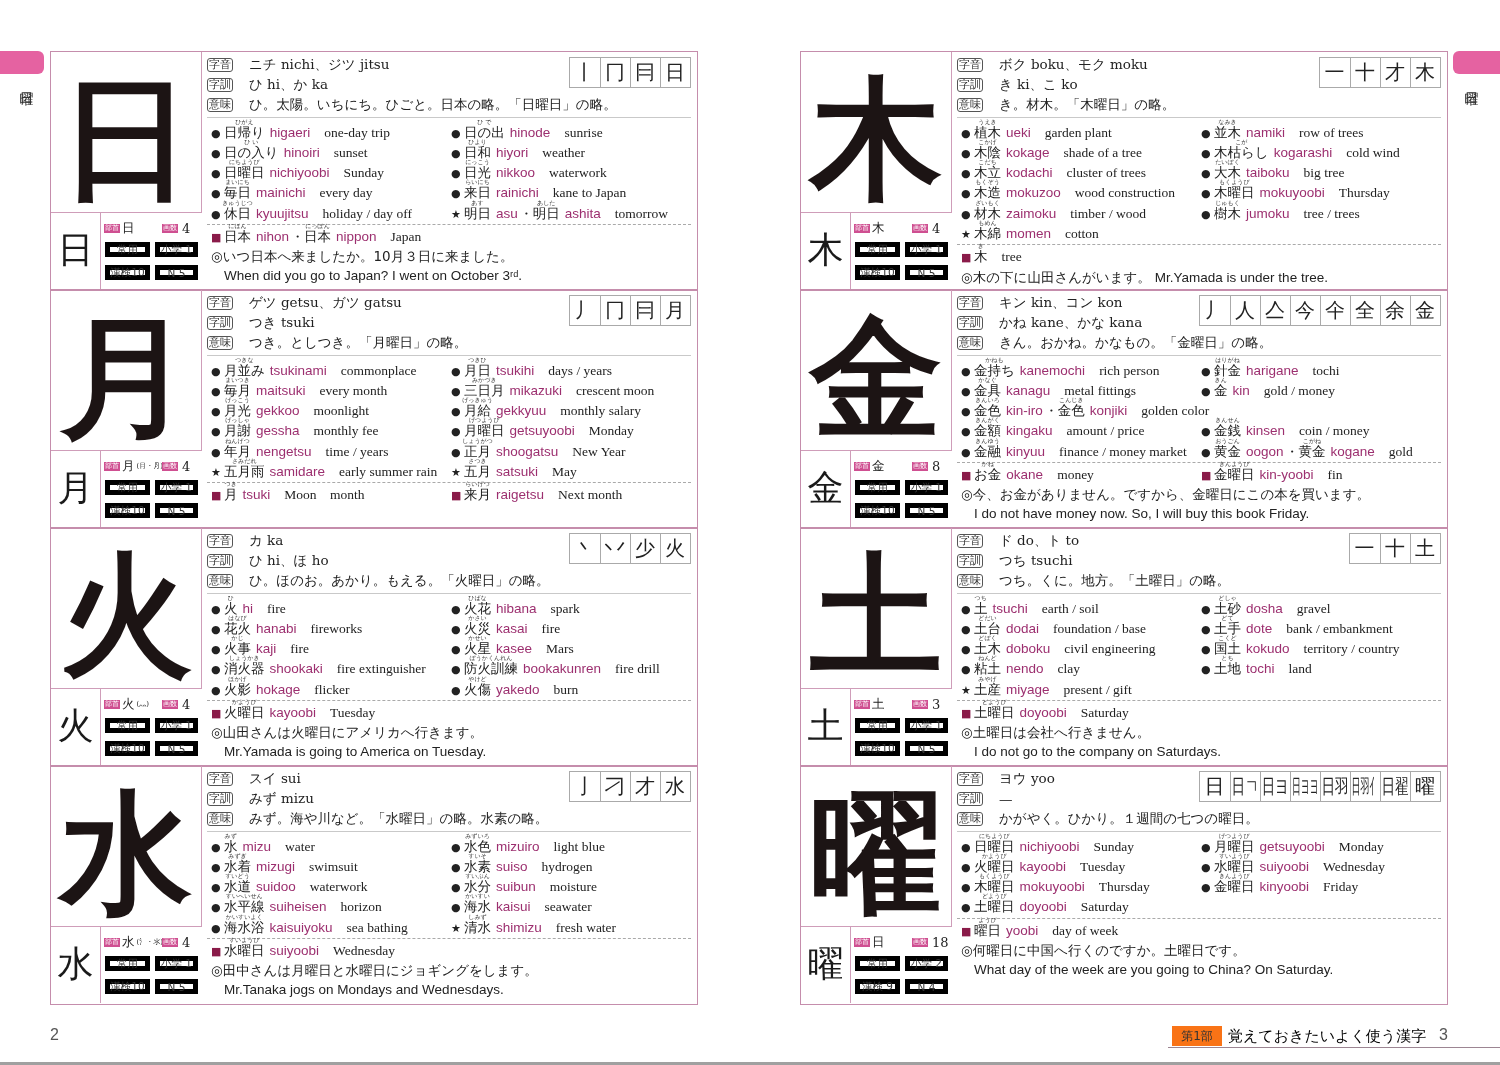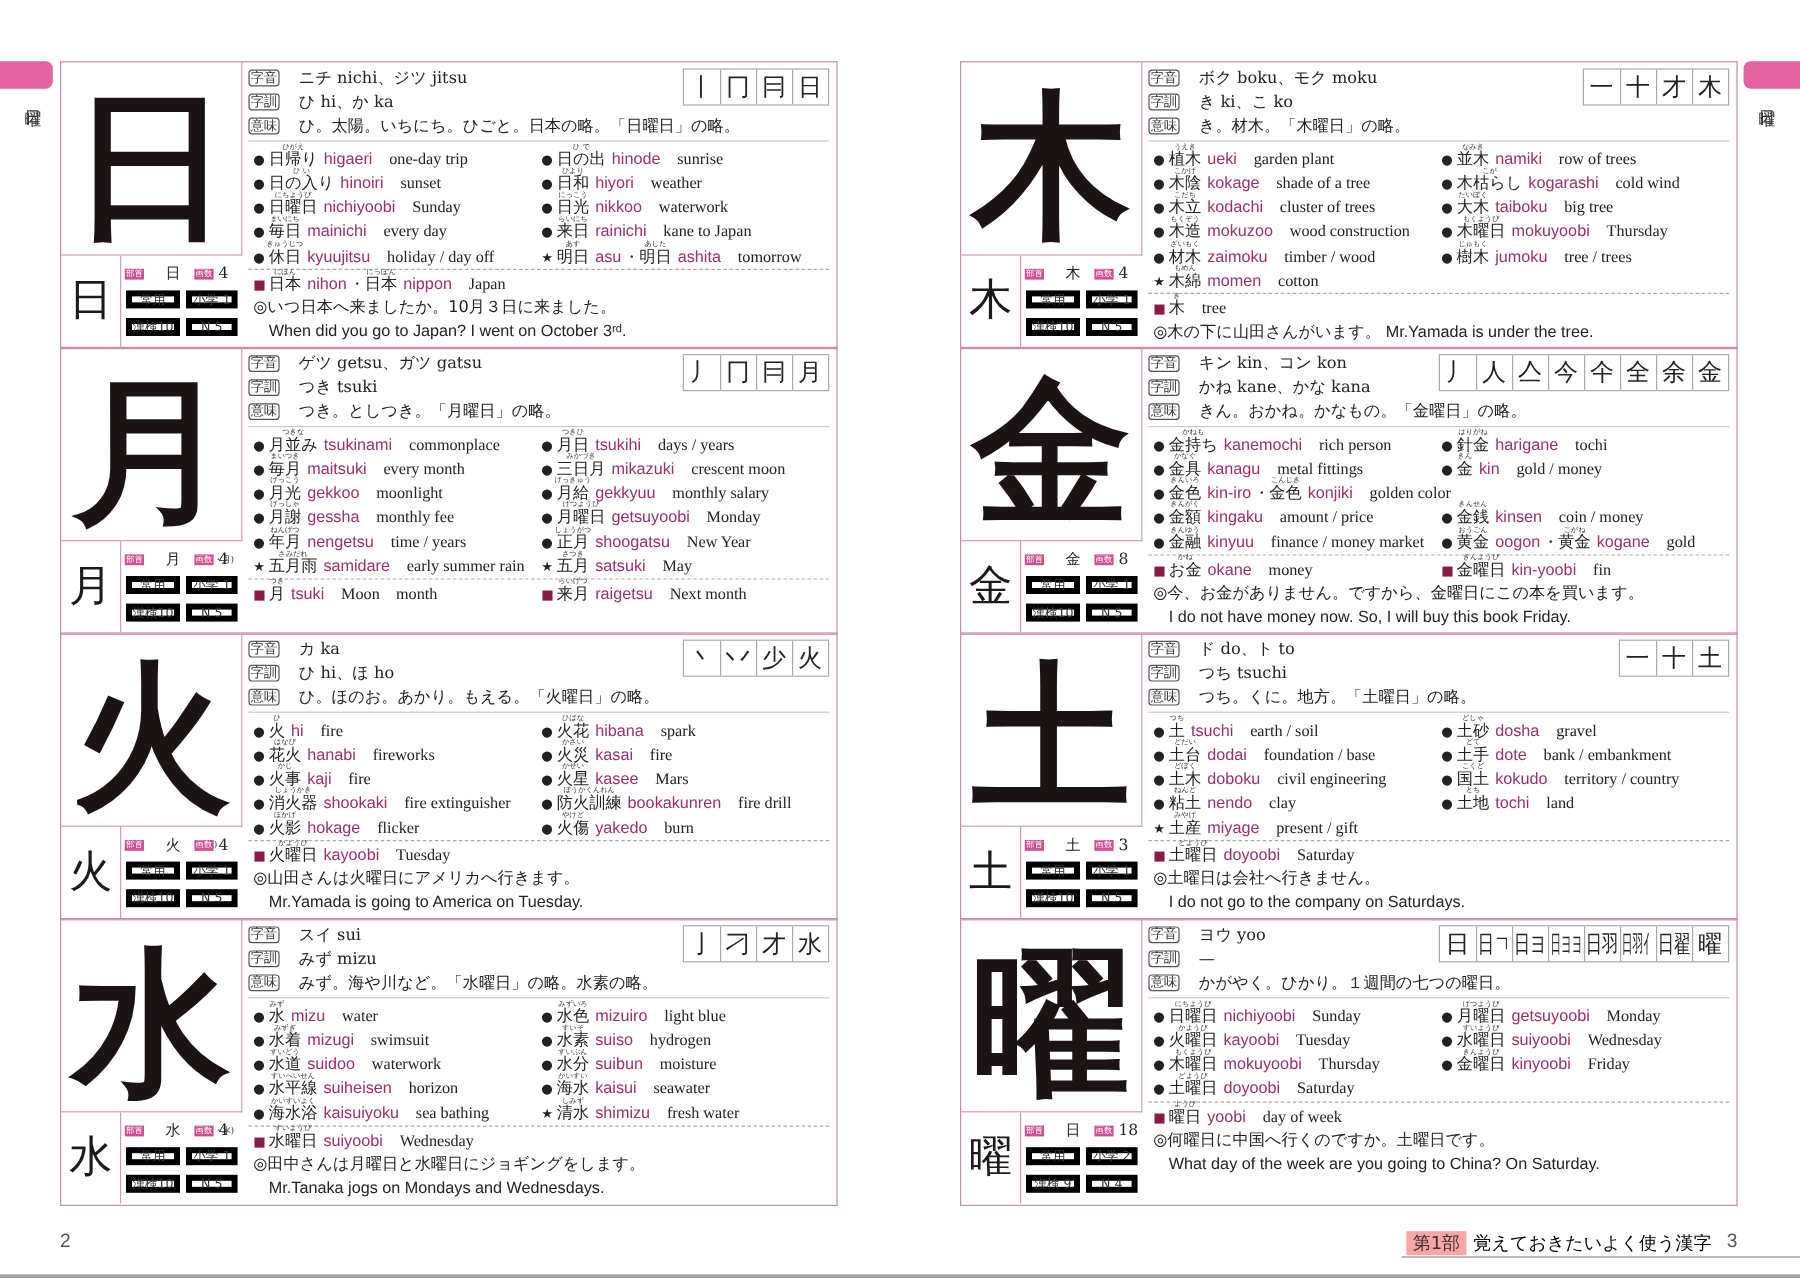--- a/index.html
+++ b/index.html
@@ -6,21 +6,21 @@
 body{width:1500px;height:1065px;position:relative;background:#fff;overflow:hidden;font-family:"DejaVu Sans",sans-serif;color:#222}
 #pages{position:absolute;left:0;top:0}
 .page{position:absolute;top:51px;width:648px}
 .page:nth-child(1){left:50px}
 .page:nth-child(2){left:800px}
 .card{position:relative;height:239.5px;border:1.5px solid #c58dac;margin-top:-1.5px}
 .card:first-child{margin-top:0}
 .kbig{position:absolute;left:0;top:0;width:151px;height:161px;border-right:1px solid #cf9db9;border-bottom:1px solid #cf9db9;display:flex;align-items:center;justify-content:center;padding-top:14px;font-family:"DejaVu Serif",serif;font-weight:700;font-size:132px;line-height:1;color:#1c1414}
 .ksm{position:absolute;left:0;top:161px;width:50px;height:75.5px;border-right:1px solid #cf9db9;display:flex;align-items:center;justify-content:center;font-size:36px;color:#1a1a1a}
 .info{position:absolute;left:50px;top:161px;width:101px;height:75.5px}
-.rad{position:absolute;left:3px;top:8px;height:14px;display:flex;align-items:center;gap:18px;font-family:"DejaVu Serif",serif;font-size:12.5px;white-space:nowrap}
+.rad{position:absolute;left:3px;top:8px;height:14px;display:flex;align-items:center;gap:2px;font-family:"DejaVu Serif",serif;font-size:12.5px;white-space:nowrap}
 .cnt{position:absolute;left:61px;top:8px;height:14px;display:flex;align-items:center;gap:4px;font-family:"DejaVu Serif",serif;font-size:13px;white-space:nowrap}
 .pl{background:#cf4f91;color:#fff;font-family:"DejaVu Sans",sans-serif;font-size:7px;line-height:9px;padding:0 1px}
 .rn{font-size:7px}
 .tag{position:absolute;height:15px;border:5px solid #000000;display:flex;align-items:center;justify-content:center;font-size:10.5px;color:#333}
 .t0{left:4px;top:29px;width:45px}.t1{left:54px;top:29px;width:43px}
 .t2{left:4px;top:52px;width:45px}.t3{left:54px;top:52px;width:43px}
 .content{position:absolute;left:151px;top:0;right:0;bottom:0}
 .so{position:absolute;top:4.5px;right:6.5px;display:flex;border:1px solid #aaa;background:#fff}
 .sc{width:30px;height:29px;border-left:1px solid #aaa;display:flex;align-items:center;justify-content:center;font-family:"DejaVu Serif",serif;font-size:20px;overflow:hidden}
 .sc:first-child{border-left:0}
@@ -46,21 +46,21 @@
 .ex{padding-left:9px;line-height:20px;font-size:13.5px;white-space:nowrap}
 .ei{margin-left:4px;font-family:Liberation Sans, sans-serif}
 .en{padding-left:22px;line-height:19px;font-family:Liberation Sans, sans-serif;font-size:13.5px;white-space:nowrap}
 .tab{position:absolute;top:51px;height:23px;background:#e562a1}
 .tab.l{left:0;width:44px;border-radius:0 6px 6px 0}
 .tab.r{left:1453px;width:47px;border-radius:6px 0 0 6px}
 .tabl{position:absolute;top:81px;writing-mode:vertical-rl;font-size:14px;color:#333;line-height:14px}
 .tabl.l{left:20px}.tabl.r{left:1465px}
 .pn{position:absolute;top:1026px;font-family:"Liberation Sans",sans-serif;font-size:16px;color:#555}
 .pn.l{left:50px}.pn.r{left:1439px}
-.part{position:absolute;left:1172px;top:1026px;width:50px;height:20px;background:#fca5a5;font-size:15px;color:#333;display:flex;align-items:center;justify-content:center}
+.part{position:absolute;left:1172px;top:1026px;width:50px;height:20px;background:#f97316;font-size:12px;color:#333;display:flex;align-items:center;justify-content:center}
 .ftitle{position:absolute;left:1228px;top:1026px;font-size:15px;line-height:20px;color:#000000}
 .fline{position:absolute;left:1168px;top:1047px;width:332px;height:1px;background:#9c8592}
 .frame{position:absolute;left:0;top:1062px;width:1500px;height:3px;background:#a0a0a0}
 </style>
 </head>
 <body>
 
 <div class="tab l"></div>
 <div class="tabl l">曜日</div>
 <div class="tab r"></div>

